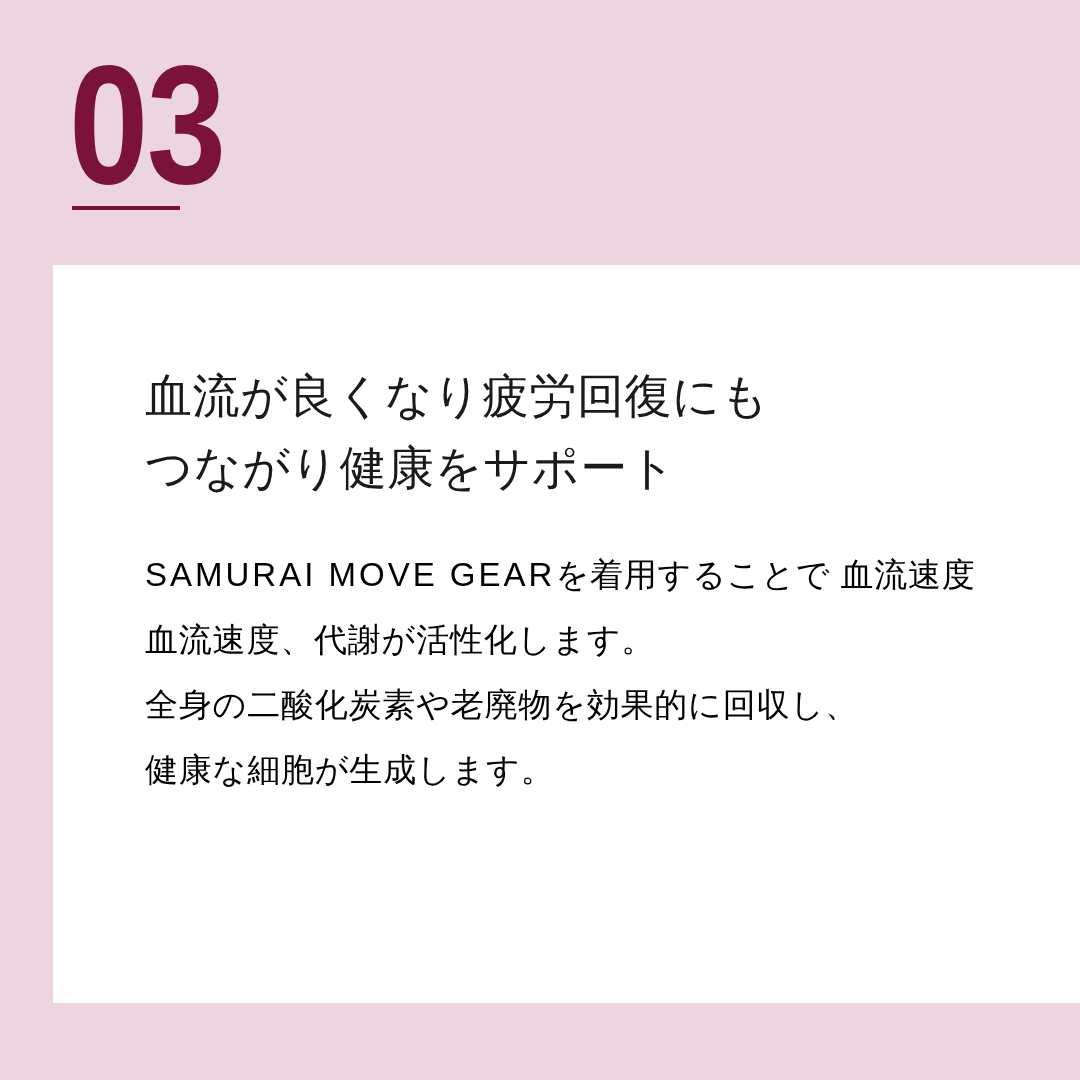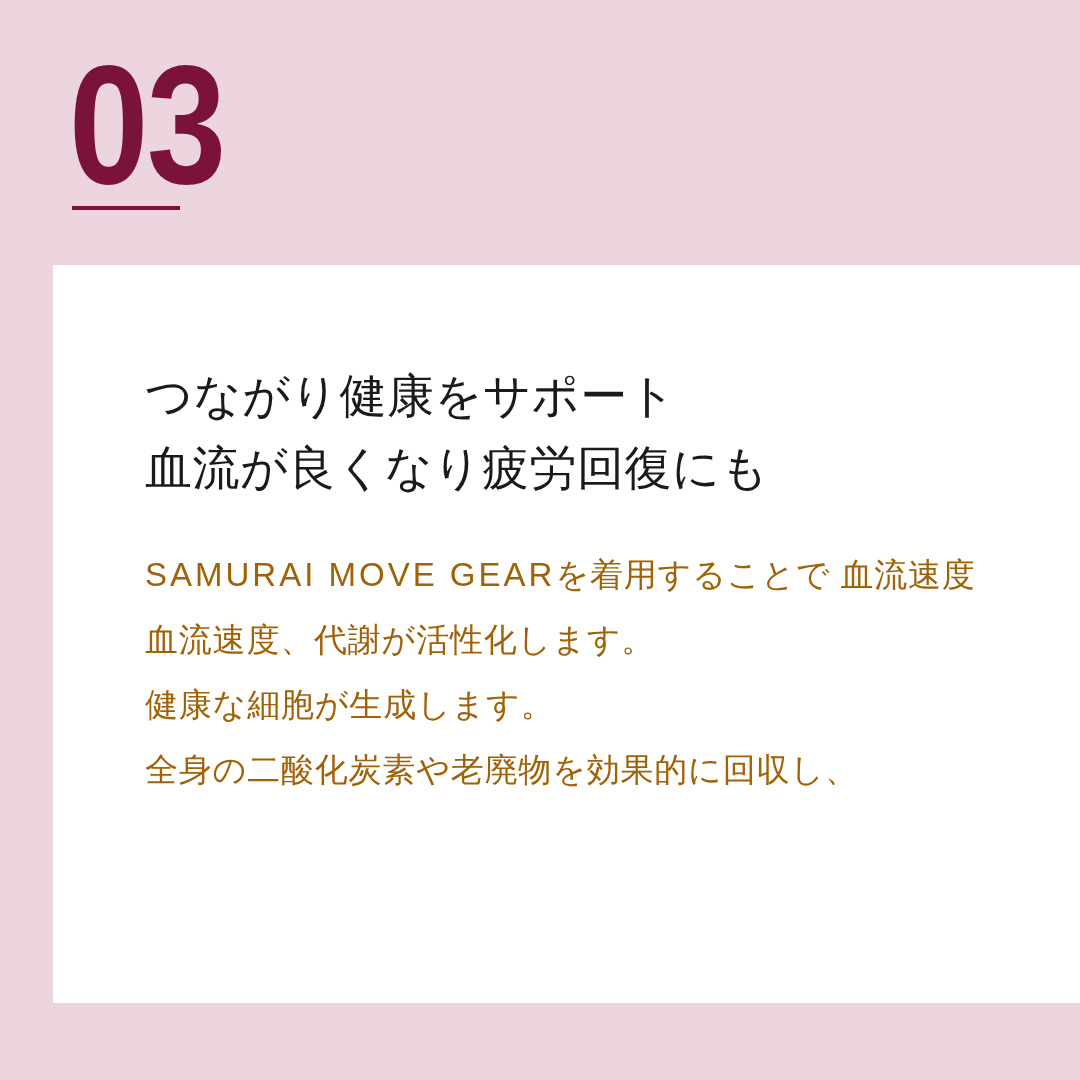--- a/index.html
+++ b/index.html
@@ -87,21 +87,21 @@
   
   #card-body {
     position: absolute;
     left: 92px;
     top: 277px;
     margin: 0;
     padding: 0;
     font-size: 33px;
     line-height: 65px;
     font-weight: 400;
-    color: #a16207;
+    color: #000000;
     letter-spacing: 0.8px;
     white-space: nowrap;
   }
   #card-body .body-line {
     display: block;
   }
   #card-body .brand-name {
     letter-spacing: 3.0px;
   }
 </style>
@@ -111,26 +111,26 @@
 <div id="slide">
 
   <div id="section-number-block">
     <div id="section-number">03</div>
     <div id="section-rule"></div>
   </div>
 
   <div id="content-card">
 
     <h1 id="card-heading">
+      <span class="heading-line">血流が良くなり疲労回復にも</span>
       <span class="heading-line">つながり健康をサポート</span>
-      <span class="heading-line">血流が良くなり疲労回復にも</span>
     </h1>
 
     <p id="card-body">
       <span class="body-line"><span class="brand-name">SAMURAI MOVE GEAR</span><span>を着用することで 血流速度</span></span>
       <span class="body-line">血流速度、代謝が活性化します。</span>
+      <span class="body-line">全身の二酸化炭素や老廃物を効果的に回収し、</span>
       <span class="body-line">健康な細胞が生成します。</span>
-      <span class="body-line">全身の二酸化炭素や老廃物を効果的に回収し、</span>
     </p>
 
   </div>
 
 </div>
 
 </body></html>

